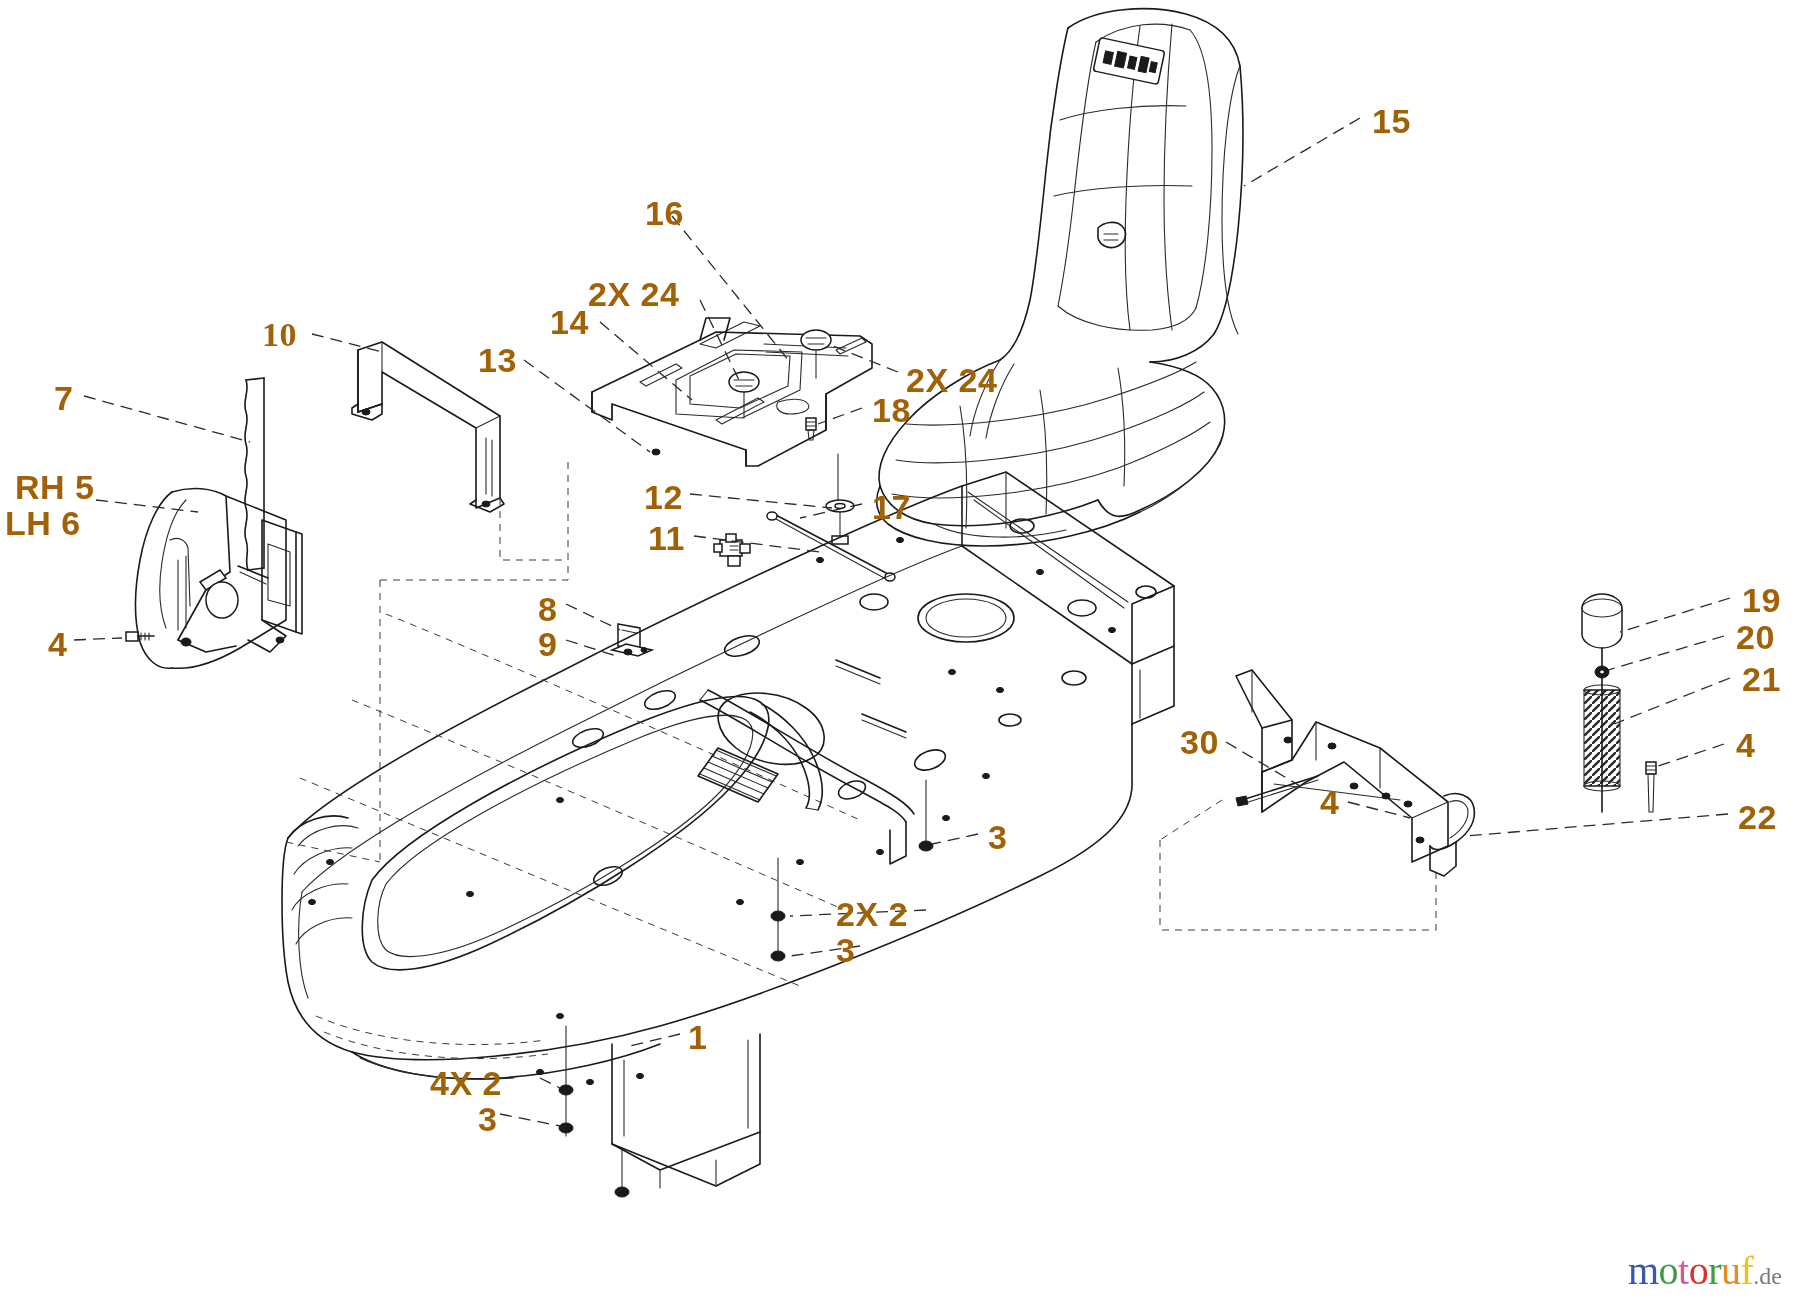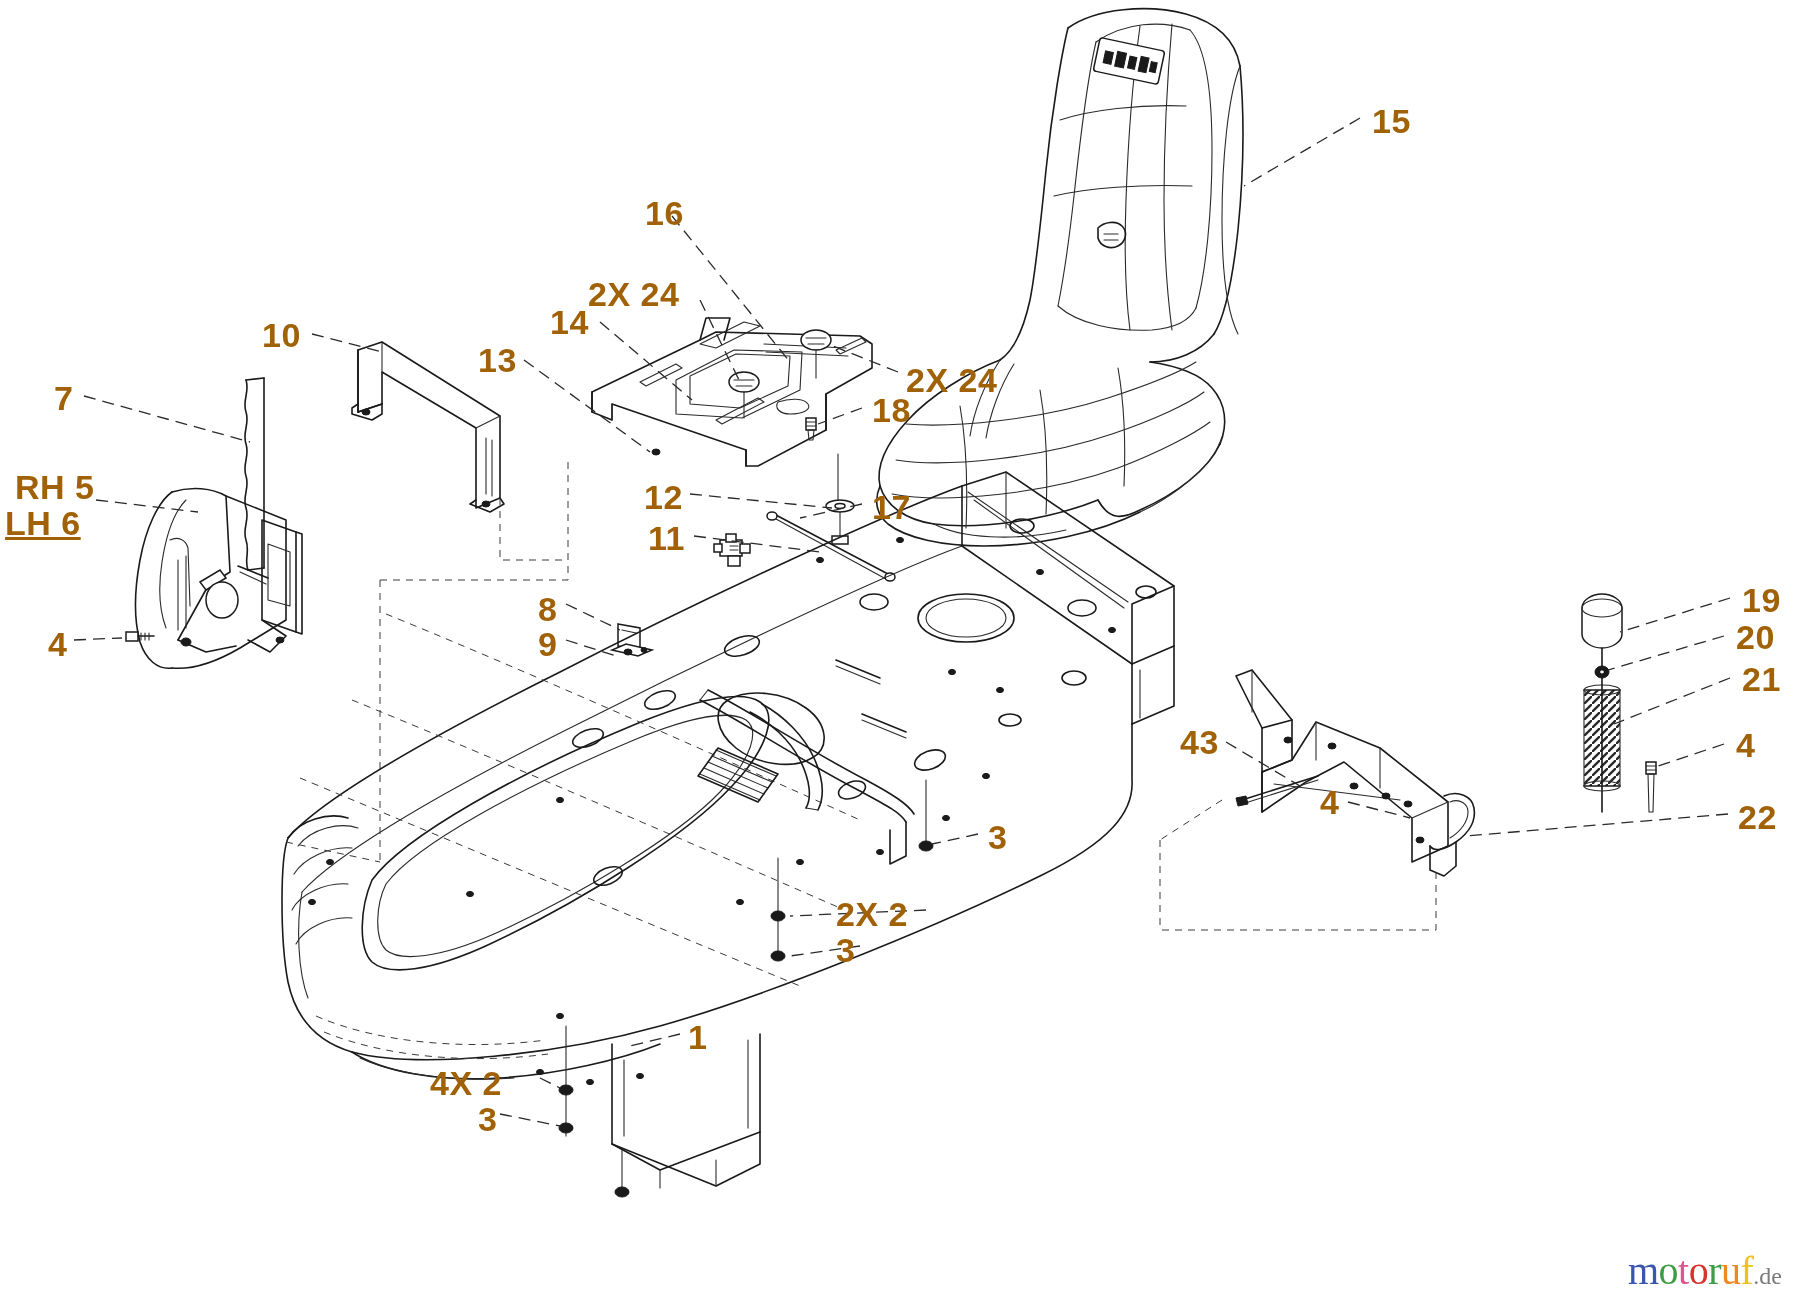--- a/index.html
+++ b/index.html
@@ -493,36 +493,36 @@
     </g>
   </svg>
 
   <div id="watermark"><span class="l" style="color: rgb(59, 86, 176);">m</span><span class="l" style="color: rgb(63, 156, 70);">o</span><span class="l" style="color: rgb(224, 83, 143);">t</span><span class="l" style="color: rgb(216, 50, 43);">o</span><span class="l" style="color: rgb(63, 156, 70);">r</span><span class="l" style="color: rgb(234, 138, 31);">u</span><span class="l" style="color: rgb(242, 193, 23);">f</span><span class="suffix" style="color: rgb(122, 122, 122);">.de</span></div>
 
 <div class="callout" style="left: 1372px; top: 104px;">15</div>
     <div class="callout" style="left: 645px; top: 196px; text-align: right;">16</div>
     <div class="callout" style="left: 588px; top: 277px;">2X 24</div>
     <div class="callout" style="left: 906px; top: 363px;">2X 24</div>
     <div class="callout" style="left: 550px; top: 305px;">14</div>
-    <div class="callout" style="left: 262px; top: 318px;">10</div>
+    <div class="callout" style="left: 262px; top: 318px; font-family: Liberation Serif, serif;">10</div>
     <div class="callout" style="left: 478px; top: 343px;">13</div>
     <div class="callout" style="left: 54px; top: 381px;">7</div>
     <div class="callout" style="left: 872px; top: 393px;">18</div>
     <div class="callout" style="left: 15px; top: 470px;">RH 5</div>
-    <div class="callout" style="left: 5px; top: 506px; text-decoration: underline;">LH 6</div>
+    <div class="callout" style="left: 5px; top: 506px;">LH 6</div>
     <div class="callout" style="left: 644px; top: 480px;">12</div>
     <div class="callout" style="left: 872px; top: 490px;">17</div>
     <div class="callout" style="left: 648px; top: 521px;">11</div>
     <div class="callout" style="left: 1742px; top: 583px;">19</div>
     <div class="callout" style="left: 48px; top: 627px;">4</div>
     <div class="callout" style="left: 1736px; top: 620px;">20</div>
     <div class="callout" style="left: 538px; top: 592px;">8</div>
     <div class="callout" style="left: 538px; top: 627px;">9</div>
     <div class="callout" style="left: 1742px; top: 662px;">21</div>
-    <div class="callout" style="left: 1180px; top: 725px;">43</div>
+    <div class="callout" style="left: 1180px; top: 725px;">30</div>
     <div class="callout" style="left: 1736px; top: 728px;">4</div>
     <div class="callout" style="left: 1320px; top: 785px;">4</div>
     <div class="callout" style="left: 1738px; top: 800px;">22</div>
     <div class="callout" style="left: 988px; top: 820px;">3</div>
     <div class="callout" style="left: 836px; top: 897px;">2X 2</div>
     <div class="callout" style="left: 836px; top: 933px;">3</div>
     <div class="callout" style="left: 688px; top: 1020px;">1</div>
     <div class="callout" style="left: 430px; top: 1066px; text-align: center;">4X 2</div>
     <div class="callout" style="left: 478px; top: 1102px;">3</div>
   </div>

